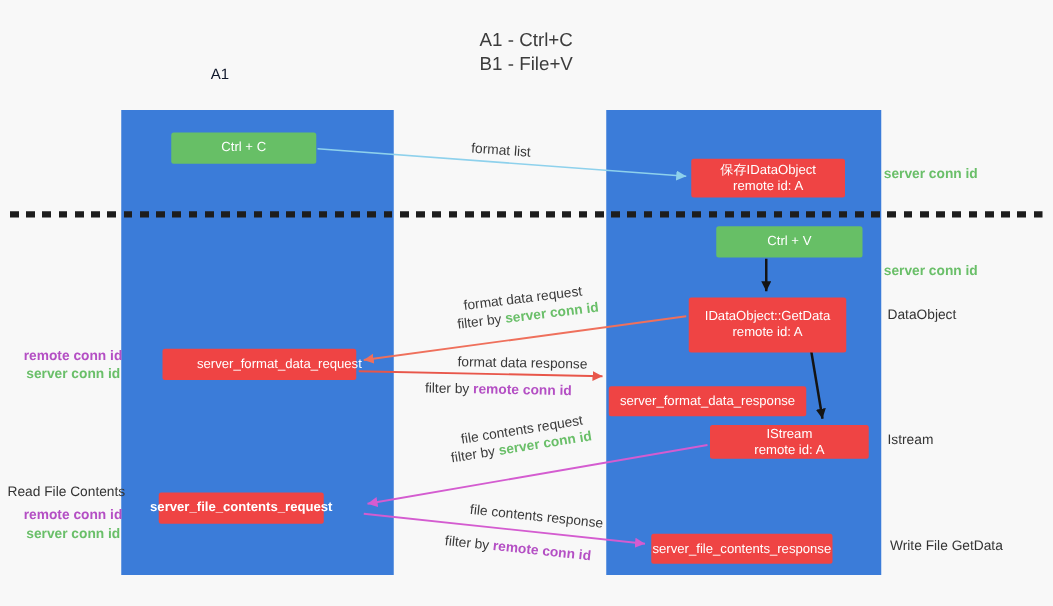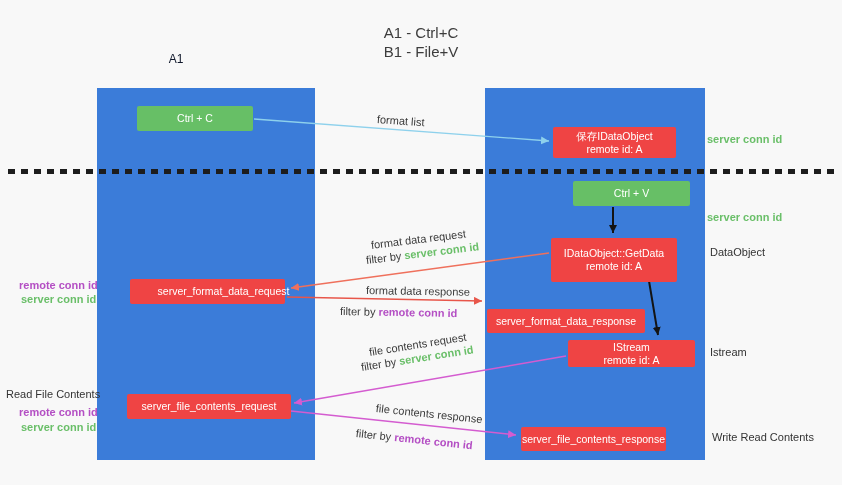--- a/index.html
+++ b/index.html
@@ -104,21 +104,21 @@
 
   <div class="node orange" style="left:487px;top:290px;width:158px;height:24px;margin-top:19px;">
     <span>server_format_data_response</span>
   </div>
 
   <div class="node orange" style="left:568px;top:340px;width:127px;height:27px;">
     <span>IStream</span>
     <span>remote id: A</span>
   </div>
 
-  <div class="node orange" style="left:127px;top:394px;width:164px;height:25px;">
+  <div class="node orange" style="left:127px;top:394px;width:132px;height:25px;font-weight:bold;">
     <span>server_file_contents_request</span>
   </div>
 
   <div class="node orange" style="left:521px;top:427px;width:145px;height:24px;">
     <span>server_file_contents_response</span>
   </div>
 
   <div class="edge-label" style="left:377px;top:113px;transform:rotate(4deg);">format list</div>
 
   <div class="edge-label" style="left:371px;top:239px;transform:rotate(-7deg);">format data request</div>
@@ -138,21 +138,21 @@
 
   <div class="edge-label" style="left:376px;top:402px;transform:rotate(6deg);">file contents response</div>
   <div class="edge-label" style="left:356px;top:427px;transform:rotate(6deg);">
     <span>filter by </span><span class="purple-text">remote conn id</span>
   </div>
 
   <div class="side-label green-text" style="left:707px;top:133px;">server conn id</div>
   <div class="side-label green-text" style="left:707px;top:211px;">server conn id</div>
   <div class="side-label" style="left:710px;top:246px;">DataObject</div>
   <div class="side-label" style="left:710px;top:346px;">Istream</div>
-  <div class="side-label" style="left:712px;top:431px;">Write Read Contents</div>
+  <div class="side-label" style="left:712px;top:431px;">Write File GetData</div>
 
   <div class="side-label purple-text" style="left:19px;top:279px;">remote conn id</div>
   <div class="side-label green-text" style="left:21px;top:293px;">server conn id</div>
   <div class="side-label" style="left:6px;top:388px;">Read File Contents</div>
   <div class="side-label purple-text" style="left:19px;top:406px;">remote conn id</div>
   <div class="side-label green-text" style="left:21px;top:421px;">server conn id</div>
 
 </div>
 
 </body></html>

